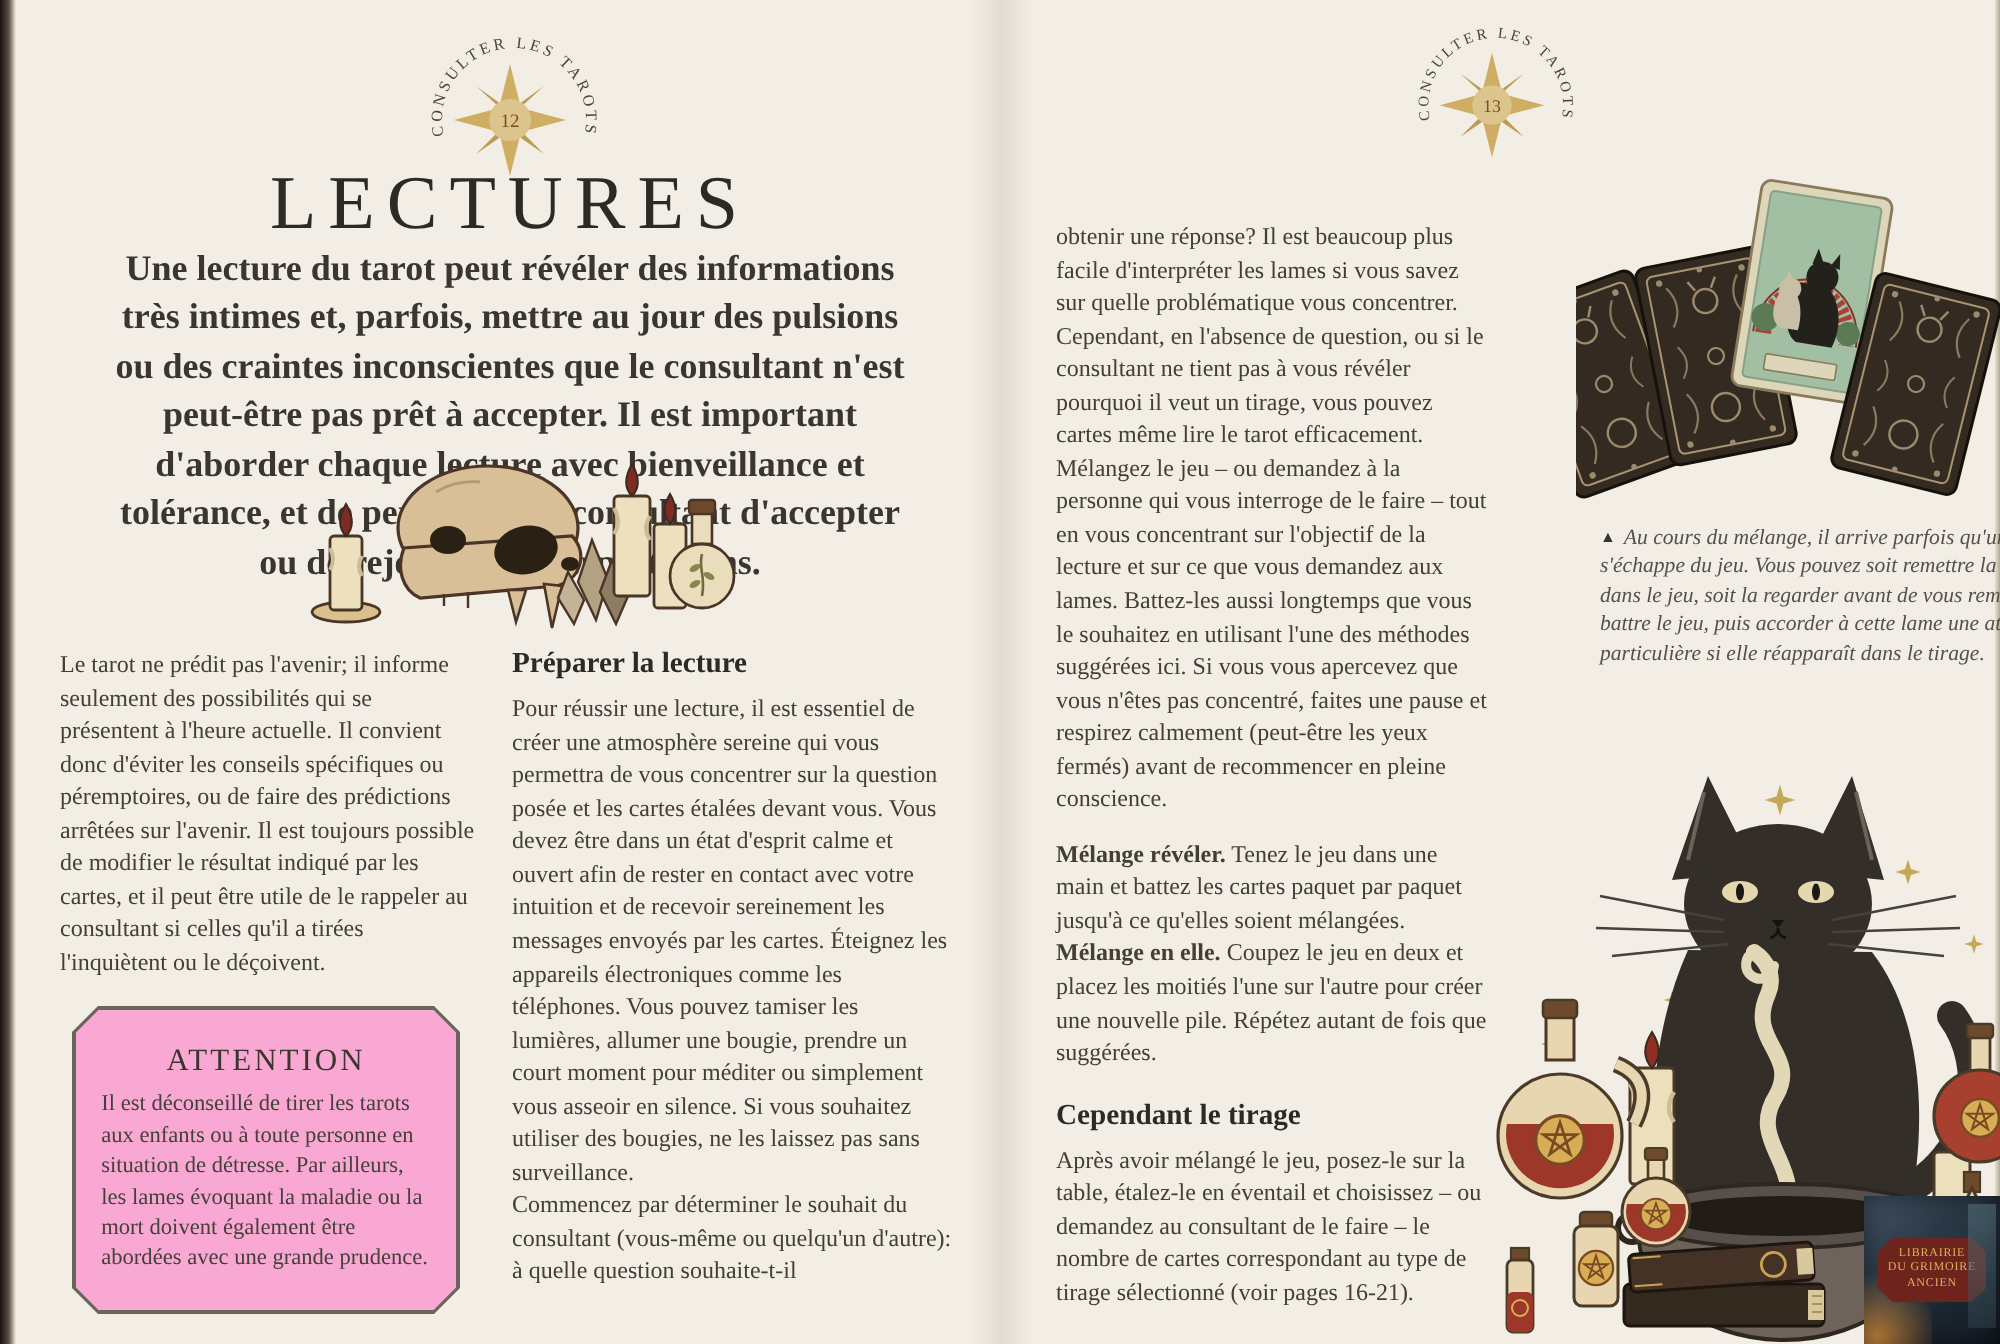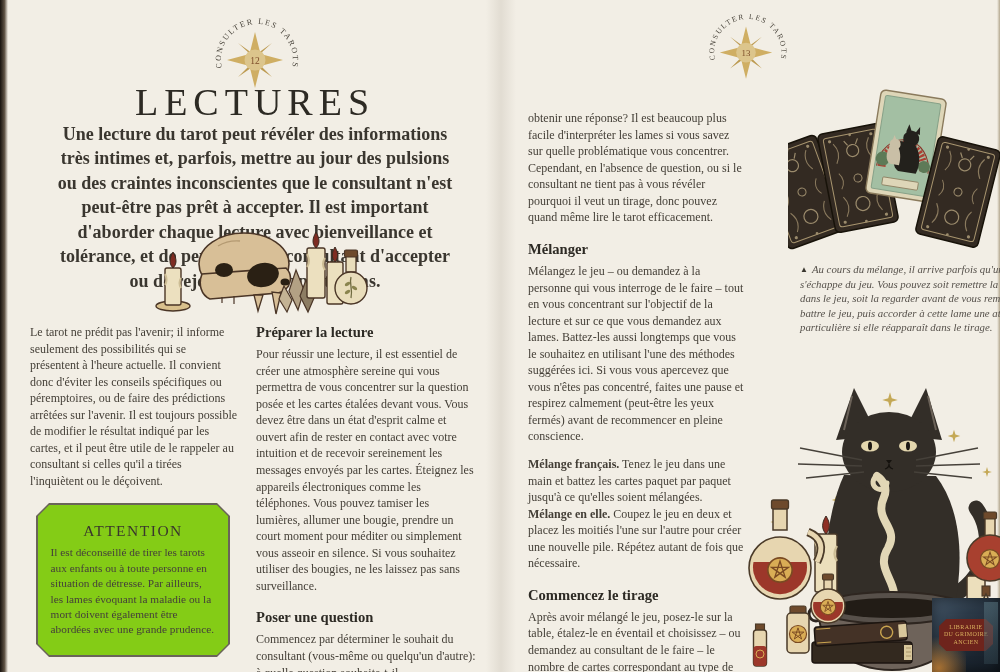--- a/index.html
+++ b/index.html
@@ -19,21 +19,21 @@
   .body-col{font-size:12px;line-height:1.38;text-align:left;}
   .body-col p{margin:0;}
   .sec-head{font-size:14.6px;font-weight:bold;color:#2d2a24;margin:13px 0 4px 0;}
   .sec-head.first{margin-top:0;}
   .lead-in{font-weight:bold;}
   .gap-top{margin-top:11px !important;}
 
   
   .att-outer{position:absolute;background:#6a6459;
     clip-path:polygon(13px 0,calc(100% - 13px) 0,100% 13px,100% calc(100% - 13px),calc(100% - 13px) 100%,13px 100%,0 calc(100% - 13px),0 13px);}
-  .att-inner{position:absolute;inset:1.6px;background:#84cc16;
+  .att-inner{position:absolute;inset:1.6px;background:#f9a8d4;
     clip-path:polygon(12px 0,calc(100% - 12px) 0,100% 12px,100% calc(100% - 12px),calc(100% - 12px) 100%,12px 100%,0 calc(100% - 12px),0 12px);
     display:flex;flex-direction:column;align-items:center;justify-content:center;padding:10px 13px;box-sizing:border-box;}
   .att-title{font-size:15.5px;letter-spacing:1.5px;color:#3a362d;margin-bottom:5px;text-align:center;}
   .att-body{font-size:11.3px;line-height:1.37;text-align:left;color:#45403a;}
 
   .caption{font-size:10.8px;line-height:1.34;font-style:italic;color:#55504a;}
   .caption .marker{font-style:normal;font-size:8px;color:#3a362f;margin-right:4px;position:relative;top:-1px;}
 
   
   .corner-photo{position:absolute;right:0;bottom:0;width:68px;height:74px;
@@ -127,46 +127,44 @@
   <div class="att-outer" style="left:36px;top:503px;width:194px;height:154px;">
     <div class="att-inner">
       <div class="att-title">ATTENTION</div>
       <div class="att-body">Il est déconseillé de tirer les tarots aux enfants ou à toute personne en situation de détresse. Par ailleurs, les lames évoquant la maladie ou la mort doivent également être abordées avec une grande prudence.</div>
     </div>
   </div>
 
   <div class="abs body-col" style="left:256px;top:322px;width:220px;">
     <div class="sec-head first">Préparer la lecture</div>
     <p>Pour réussir une lecture, il est essentiel de créer une atmosphère sereine qui vous permettra de vous concentrer sur la question posée et les cartes étalées devant vous. Vous devez être dans un état d'esprit calme et ouvert afin de rester en contact avec votre intuition et de recevoir sereinement les messages envoyés par les cartes. Éteignez les appareils électroniques comme les téléphones. Vous pouvez tamiser les lumières, allumer une bougie, prendre un court moment pour méditer ou simplement vous asseoir en silence. Si vous souhaitez utiliser des bougies, ne les laissez pas sans surveillance.</p>
-    <div class="sec-head">Poser une question</div>
     <p>Commencez par déterminer le souhait du consultant (vous-même ou quelqu'un d'autre): à quelle question souhaite-t-il</p>
   </div>
 
   <div class="abs badge" style="left:697px;top:4px;width:98px;height:86px;">
     <svg viewBox="0 0 104 92" width="98" height="86">
       <defs>
           <path id="arcR" d="M 33.4,81.5 A 36,36 0 1,1 74.6,81.5" fill="none"></path>
         </defs>
       <polygon points="69,35 57.5,45.5 62,52 58,58 69,69 56,60 52,71 48,60 35,69 46,58 42,52 46.5,45.5 35,35 47.5,44 52,33 56.5,44" fill="#bd9b52"></polygon>
       <polygon points="52,24 57.5,46 80,52 57.5,58 52,80 46.5,58 24,52 46.5,46" fill="#cfae63"></polygon>
       <circle cx="52" cy="52" r="10.5" fill="#dcc58c"></circle>
       <text x="52" y="55.6" text-anchor="middle" font-size="9.5" fill="#7c4c28">13</text>
       <text font-size="8" letter-spacing="1.7" fill="#4a453c">
         <textPath href="#arcR" startOffset="50%" text-anchor="middle">CONSULTER LES TAROTS</textPath>
       </text>
     </svg>
   </div>
 
   <div class="abs body-col" style="left:528px;top:110px;width:216px;">
-    <p>obtenir une réponse? Il est beaucoup plus facile d'interpréter les lames si vous savez sur quelle problématique vous concentrer. Cependant, en l'absence de question, ou si le consultant ne tient pas à vous révéler pourquoi il veut un tirage, donc pouvez quand même lire le tarot efficacement.</p>
-    <div class="sec-head">Mélanger</div>
+    <p>obtenir une réponse? Il est beaucoup plus facile d'interpréter les lames si vous savez sur quelle problématique vous concentrer. Cependant, en l'absence de question, ou si le consultant ne tient pas à vous révéler pourquoi il veut un tirage, vous pouvez cartes même lire le tarot efficacement.</p>
     <p>Mélangez le jeu – ou demandez à la personne qui vous interroge de le faire – tout en vous concentrant sur l'objectif de la lecture et sur ce que vous demandez aux lames. Battez-les aussi longtemps que vous le souhaitez en utilisant l'une des méthodes suggérées ici. Si vous vous apercevez que vous n'êtes pas concentré, faites une pause et respirez calmement (peut-être les yeux fermés) avant de recommencer en pleine conscience.</p>
-    <p class="gap-top"><span class="lead-in">Mélange français.</span><span> Tenez le jeu dans une main et battez les cartes paquet par paquet jusqu'à ce qu'elles soient mélangées.</span></p>
-    <p><span class="lead-in">Mélange en elle.</span><span> Coupez le jeu en deux et placez les moitiés l'une sur l'autre pour créer une nouvelle pile. Répétez autant de fois que nécessaire.</span></p>
-    <div class="sec-head">Commencez le tirage</div>
+    <p class="gap-top"><span class="lead-in">Mélange révéler.</span><span> Tenez le jeu dans une main et battez les cartes paquet par paquet jusqu'à ce qu'elles soient mélangées.</span></p>
+    <p><span class="lead-in">Mélange en elle.</span><span> Coupez le jeu en deux et placez les moitiés l'une sur l'autre pour créer une nouvelle pile. Répétez autant de fois que suggérées.</span></p>
+    <div class="sec-head">Cependant le tirage</div>
     <p>Après avoir mélangé le jeu, posez-le sur la table, étalez-le en éventail et choisissez – ou demandez au consultant de le faire – le nombre de cartes correspondant au type de tirage sélectionné (voir pages 16-21).</p>
   </div>
 
   <div class="abs" style="left:788px;top:50px;width:212px;height:202px;">
     <svg viewBox="0 0 212 202" width="212" height="202">
       <defs>
         <g id="cardback">
           <rect x="-32" y="-50" width="64" height="100" rx="5" fill="#332a22" stroke="#171209" stroke-width="1.5"></rect>
           <rect x="-27" y="-45" width="54" height="90" rx="3" fill="none" stroke="#a8956f" stroke-width="1"></rect>
           <circle cx="0" cy="-28" r="6" fill="none" stroke="#9b8b6c" stroke-width="1.2"></circle>

